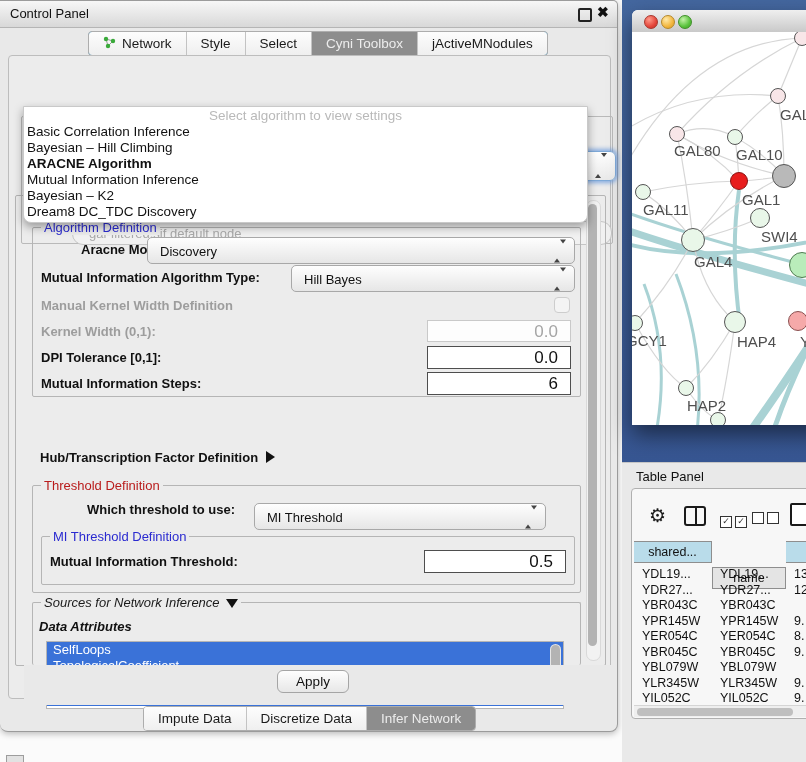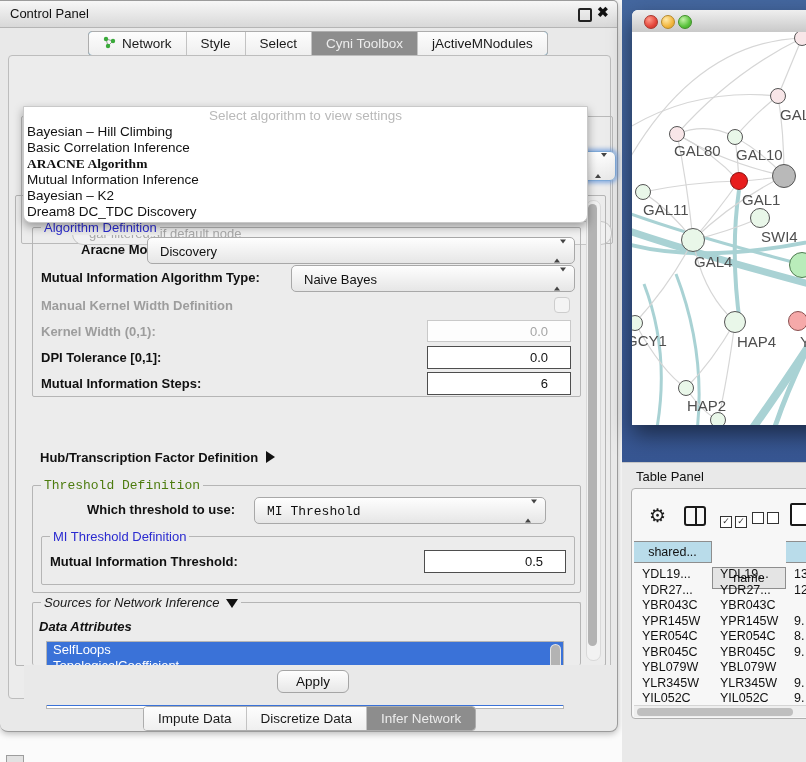--- a/index.html
+++ b/index.html
@@ -26,35 +26,35 @@
 
   
   .bg-group{left:12px;top:60px;width:590px;height:126px;border:1px solid #b9b9b9;border-radius:2px;}
   .bg-combo-focus{left:330px;top:34px;width:262px;height:28px;border:1px solid #7ea9d8;border-radius:6px;background:linear-gradient(#fefefe,#e9e9e9);box-shadow:0 0 4px 2px rgba(100,150,220,.75);}
   .bg-combo-dim{left:50px;top:104px;width:540px;height:24px;border:1px solid #c5c5c5;border-radius:11px;background:#f1f1f1;color:#a9a9a9;font-size:13px;line-height:24px;padding-left:16px;box-sizing:border-box;}
 
   
   .popup{left:14px;top:50px;width:563px;height:115px;background:#fff;border:1px solid #c9c9c9;border-radius:0 0 8px 8px;box-shadow:0 4px 10px rgba(0,0,0,.35);z-index:30;}
   .popup-prompt{width:100%;text-align:center;font-size:13.5px;color:#b9b9b9;line-height:17px;}
   .popup-item{font-size:13.5px;color:#111;line-height:16px;padding-left:3px;}
-  .popup-item.bold{font-weight:bold;font-family:Liberation Serif, serif;}
+  .popup-item.bold{font-weight:bold;}
 
   
   .group{border:1px solid #b5b5b5;border-radius:2px;}
   .legend{position:absolute;top:-8px;left:8px;background:#ececec;padding:0 3px;font-size:13px;color:#1a1a1a;white-space:nowrap;}
   .legend.blue{color:#2a2ad0;}
-  .legend.green{color:#4d7c0f;font-family:Liberation Mono, monospace;}
+  .legend.green{color:#b91c1c;}
   .lbl{font-size:13px;font-weight:bold;color:#111;white-space:nowrap;}
   .lbl.dim{color:#9d9d9d;}
   .combo{background:linear-gradient(#fefefe,#e6e6e6);border:1px solid #a8a8a8;border-radius:5px;font-size:13px;color:#111;}
   .combo .ctext{position:absolute;left:12px;top:50%;transform:translateY(-50%);}
   .spin{position:absolute;right:8px;top:50%;transform:translateY(-50%);}
   .spin .t{width:0;height:0;border-left:3.5px solid transparent;border-right:3.5px solid transparent;border-bottom:4.5px solid #444;margin-bottom:2.5px;}
   .spin .b{width:0;height:0;border-left:3.5px solid transparent;border-right:3.5px solid transparent;border-top:4.5px solid #444;}
-  .field{background:#fff;font-size:13px;color:#111;text-align:right;line-height:21px;padding-right:22px;box-sizing:border-box;}
+  .field{background:#fff;font-size:17px;color:#111;text-align:right;line-height:21px;padding-right:12px;box-sizing:border-box;}
   .field.en{border:1.5px solid #4e4e4e;}
   .field.dis{border:1px solid #c9c9c9;background:#fdfdfd;color:#a5a5a5;}
   .checkbox{width:14px;height:14px;border:1px solid #cdcdcd;border-radius:4px;background:#f4f4f4;}
   .tri-right{display:inline-block;width:0;height:0;border-top:6px solid transparent;border-bottom:6px solid transparent;border-left:9px solid #111;vertical-align:-1px;margin-left:8px;}
   .tri-down{display:inline-block;width:0;height:0;border-left:6px solid transparent;border-right:6px solid transparent;border-top:9px solid #111;vertical-align:-1px;margin-left:6px;}
   .attr-list{background:#fff;border:1px solid #b5b5b5;}
   .attr-item{background:#3a72d8;color:#fff;font-size:13px;line-height:16px;padding-left:6px;}
   .vscroll{background:#ededed;border-left:1px solid #d2d2d2;}
   .vthumb{background:#b3b3b3;border-radius:6px;}
 
@@ -141,22 +141,22 @@
 
       <div class="abs bg-group">
         <div class="abs bg-combo-focus">
           <span class="spin"><i class="t"></i><i class="b"></i></span>
         </div>
         <div class="abs bg-combo-dim">gal-filtered.sif default node</div>
       </div>
 
       <div class="abs popup">
         <div class="popup-prompt">Select algorithm to view settings</div>
+        <div class="popup-item">Basic Correlation Inference</div>
         <div class="popup-item">Bayesian – Hill Climbing</div>
-        <div class="popup-item">Basic Correlation Inference</div>
         <div class="popup-item bold">ARACNE Algorithm</div>
         <div class="popup-item">Mutual Information Inference</div>
         <div class="popup-item">Bayesian – K2</div>
         <div class="popup-item">Dream8 DC_TDC Discovery</div>
       </div>
 
       <div class="abs group" style="left:6px;top:139px;width:589px;height:469px;">
         <span class="legend">Cyni Algorithm Settings</span>
 
         <div class="abs vscroll" style="right:4px;top:4px;width:13px;height:459px;border:1px solid #d9d9d9;border-radius:7px;background:#f2f2f2;">
@@ -167,21 +167,21 @@
           <span class="legend blue">Algorithm Definition</span>
 
           <span class="abs lbl" style="left:8px;top:14px;margin-left:40px;">Aracne Mode:</span>
           <div class="abs combo" style="left:114px;top:9px;width:426px;height:25px;">
             <span class="ctext">Discovery</span>
             <span class="spin"><i class="t"></i><i class="b"></i></span>
           </div>
 
           <span class="abs lbl" style="left:8px;top:42px;">Mutual Information Algorithm Type:</span>
           <div class="abs combo" style="left:258px;top:37px;width:282px;height:25px;">
-            <span class="ctext">Naive Bayes</span>
+            <span class="ctext">Hill Bayes</span>
             <span class="spin"><i class="t"></i><i class="b"></i></span>
           </div>
 
           <span class="abs lbl dim" style="left:8px;top:70px;">Manual Kernel Width Definition</span>
           <span class="abs checkbox" style="left:521px;top:69px;"></span>
 
           <span class="abs lbl dim" style="left:8px;top:96px;">Kernel Width (0,1):</span>
           <div class="abs field dis" style="left:394px;top:92px;width:144px;height:22px;">0.0</div>
 
           <span class="abs lbl" style="left:8px;top:122px;">DPI Tolerance [0,1]:</span>
@@ -192,21 +192,21 @@
         </div>
 
         <div class="abs" style="left:24px;top:252px;">
           <span class="lbl" style="font-weight:600;">Hub/Transcription Factor Definition</span><i class="tri-right"></i>
         </div>
 
         <div class="abs group" style="left:16px;top:289px;width:547px;height:106px;">
           <span class="legend green">Threshold Definition</span>
 
           <span class="abs lbl" style="left:54px;top:16px;">Which threshold to use:</span>
-          <div class="abs combo" style="left:221px;top:11px;width:290px;height:25px;font-family:Liberation Mono, monospace;">
+          <div class="abs combo" style="left:221px;top:17px;width:290px;height:25px;">
             <span class="ctext">MI Threshold</span>
             <span class="spin"><i class="t"></i><i class="b"></i></span>
           </div>
 
           <div class="abs group" style="left:8px;top:50px;width:532px;height:47px;">
             <span class="legend blue">MI Threshold Definition</span>
             <span class="abs lbl" style="left:8px;top:17px;">Mutual Information Threshold:</span>
             <div class="abs field en" style="left:382px;top:13px;width:142px;height:23px;">0.5</div>
           </div>
         </div>

